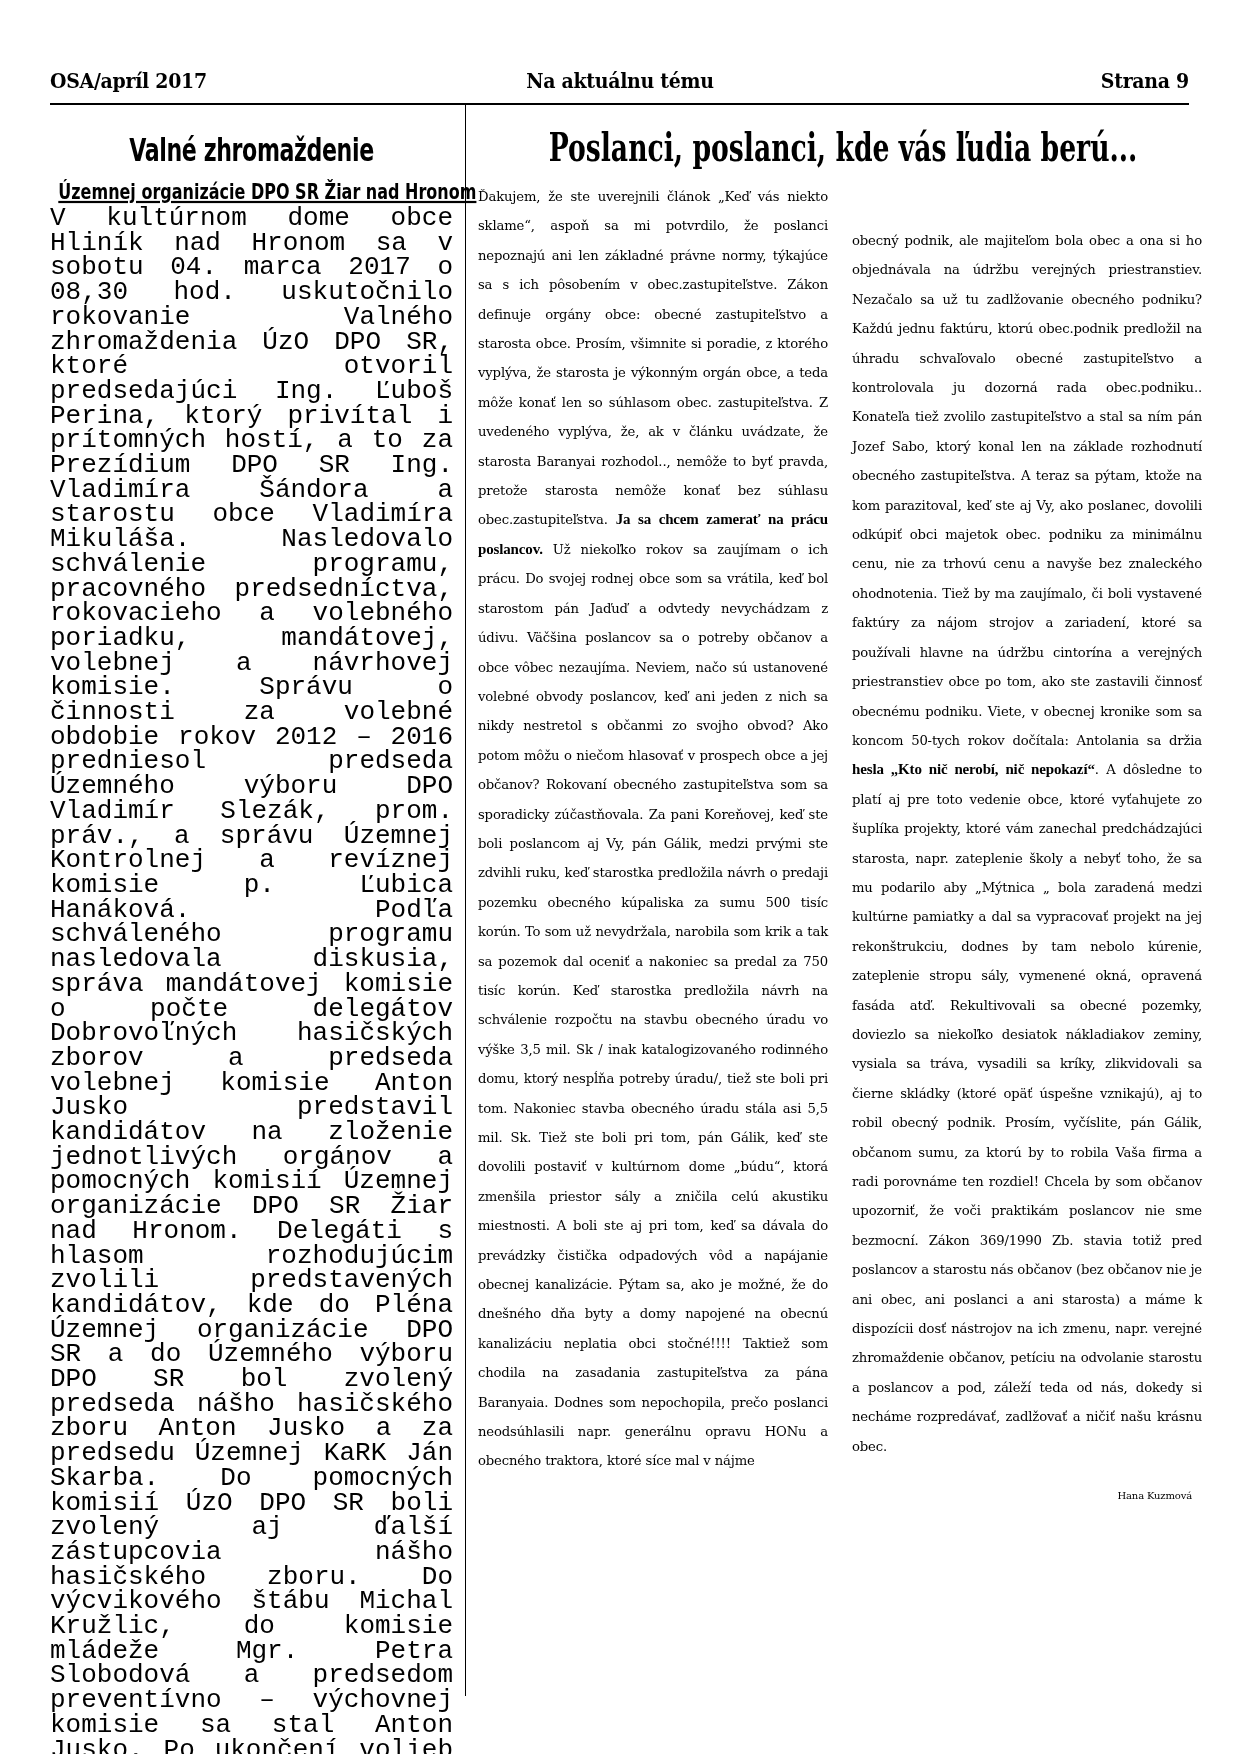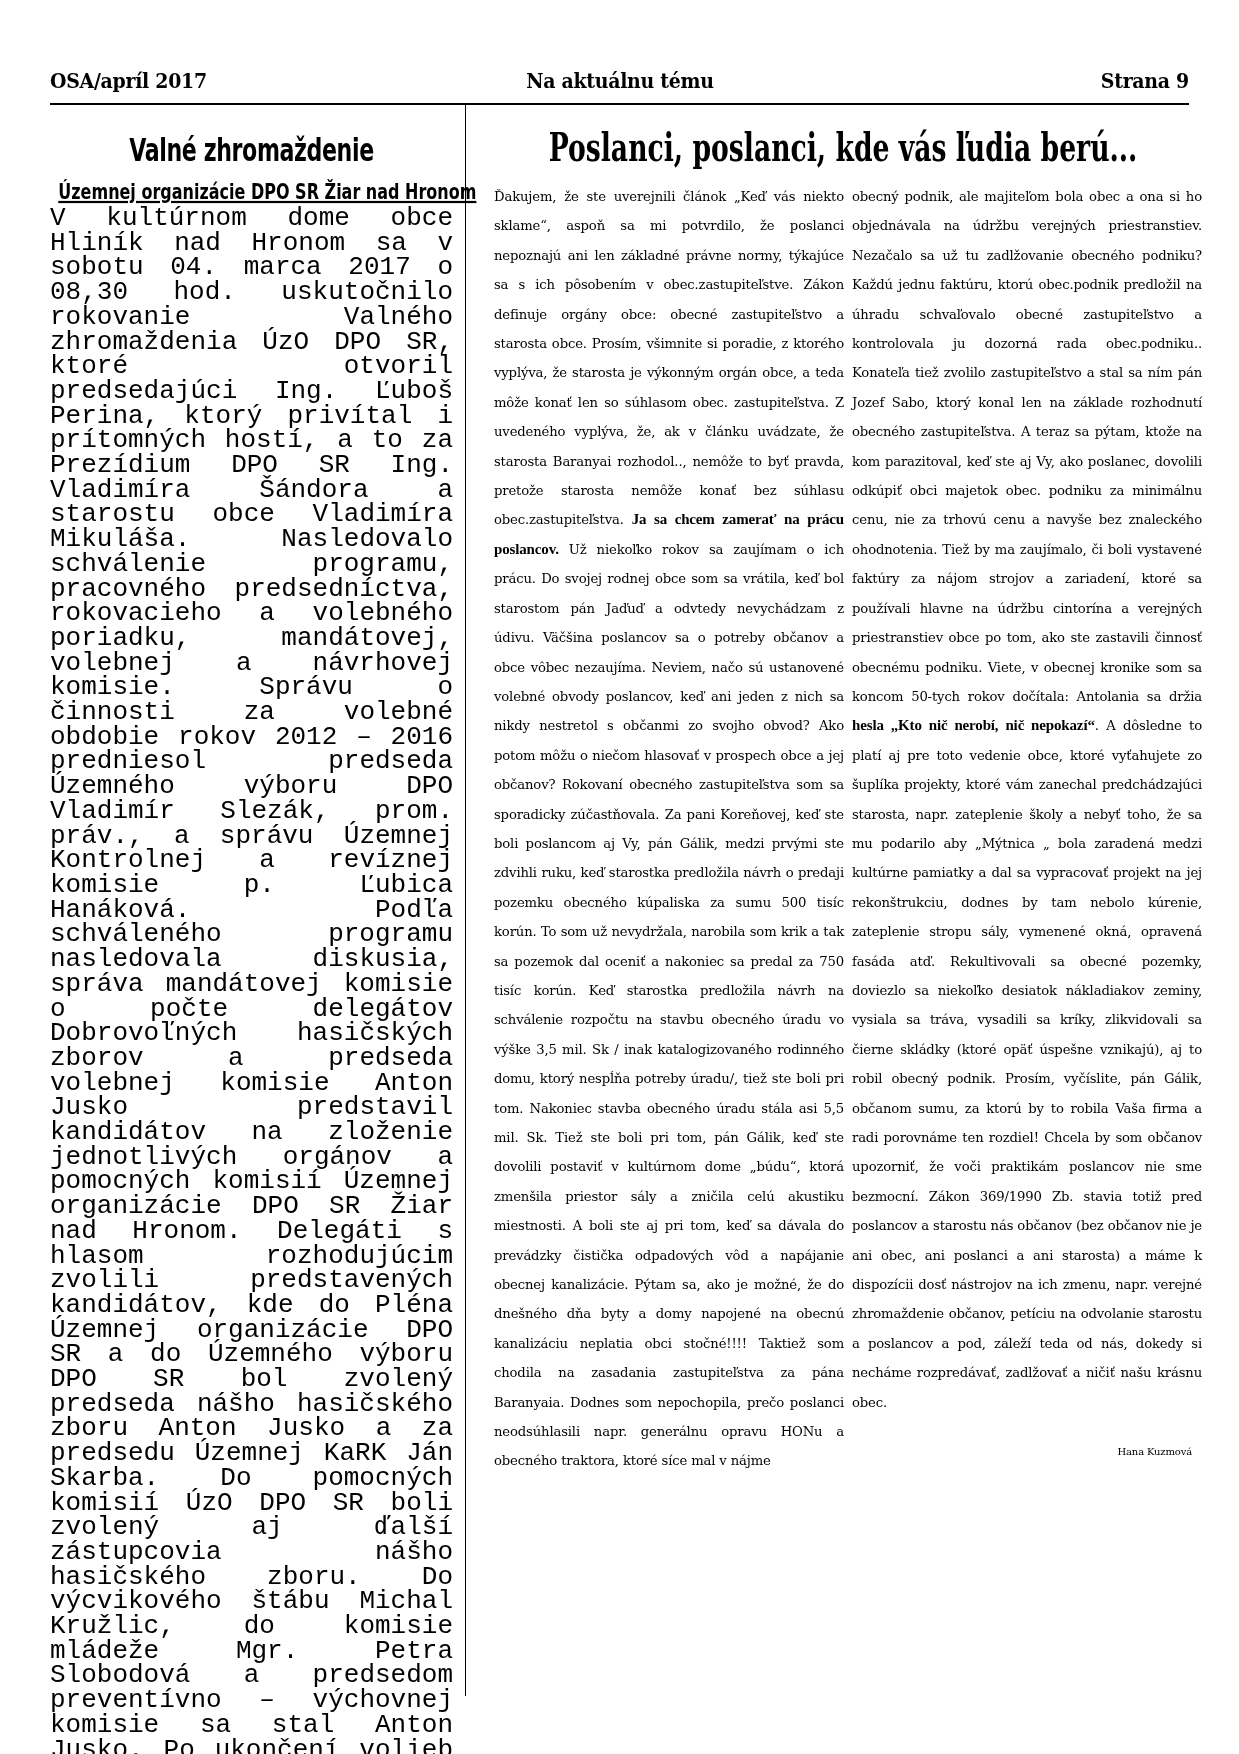--- a/index.html
+++ b/index.html
@@ -15,22 +15,22 @@
   .left { position: absolute; left: 50px; top: 134px; width: 403px; }
   .l-title { text-align: center; font-family: "DejaVu Sans", sans-serif; font-weight: bold; font-size: 27px; transform: scaleY(1.15) scaleX(0.82); letter-spacing: -0.5px; margin: 0; height: 34px; line-height: 34px; }
   .l-sub { text-align: center; font-family: "DejaVu Sans", sans-serif; font-weight: bold; font-size: 20px; transform: scaleX(0.80) scaleY(1.1); white-space: nowrap; margin: 8px -40px 0 -40px; height: 30px; line-height: 30px; text-decoration: underline; text-underline-offset: 2px; }
   .l-body { font-family: Liberation Mono, monospace; font-size: 26px; line-height: 24.7px; text-align: justify; }
   .l-sign { text-align: center; font-family: "Liberation Serif", serif; font-style: italic; font-size: 21px; margin-top: 4px; }
 
   .right { position: absolute; left: 478px; top: 122px; width: 730px; }
   .r-title { text-align: center; font-family: "DejaVu Serif", serif; font-weight: bold; font-size: 36px; transform: scaleX(0.74) scaleY(1.1); white-space: nowrap; margin: 0 -120px; height: 50px; line-height: 50px; }
   .cols { position: absolute; top: 60px; left: 0; width: 730px; }
   .col { position: absolute; top: 0; width: 350px; font-family: "DejaVu Serif", serif; font-size: 13.2px; line-height: 29.4px; text-align: justify; letter-spacing: -0.15px; }
-  .col1 { left: 16px; }
-  .col2 { left: 374px; }
+  .col1 { left: 0; }
+  .col2 { left: 374px; margin-top: 44px; }
   .col b { font-family: "Liberation Serif", serif; font-size: 15px; }
   .r-sign { text-align: right; margin-top: 20px; font-family: "DejaVu Serif", serif; font-size: 10px; padding-right: 10px; }
 </style>
 </head>
 <body>
 
 <div class="header">
   <span class="h-left">OSA/apríl 2017</span>
   <span class="h-center">Na aktuálnu tému</span>
   <span class="h-right">Strana 9</span>

